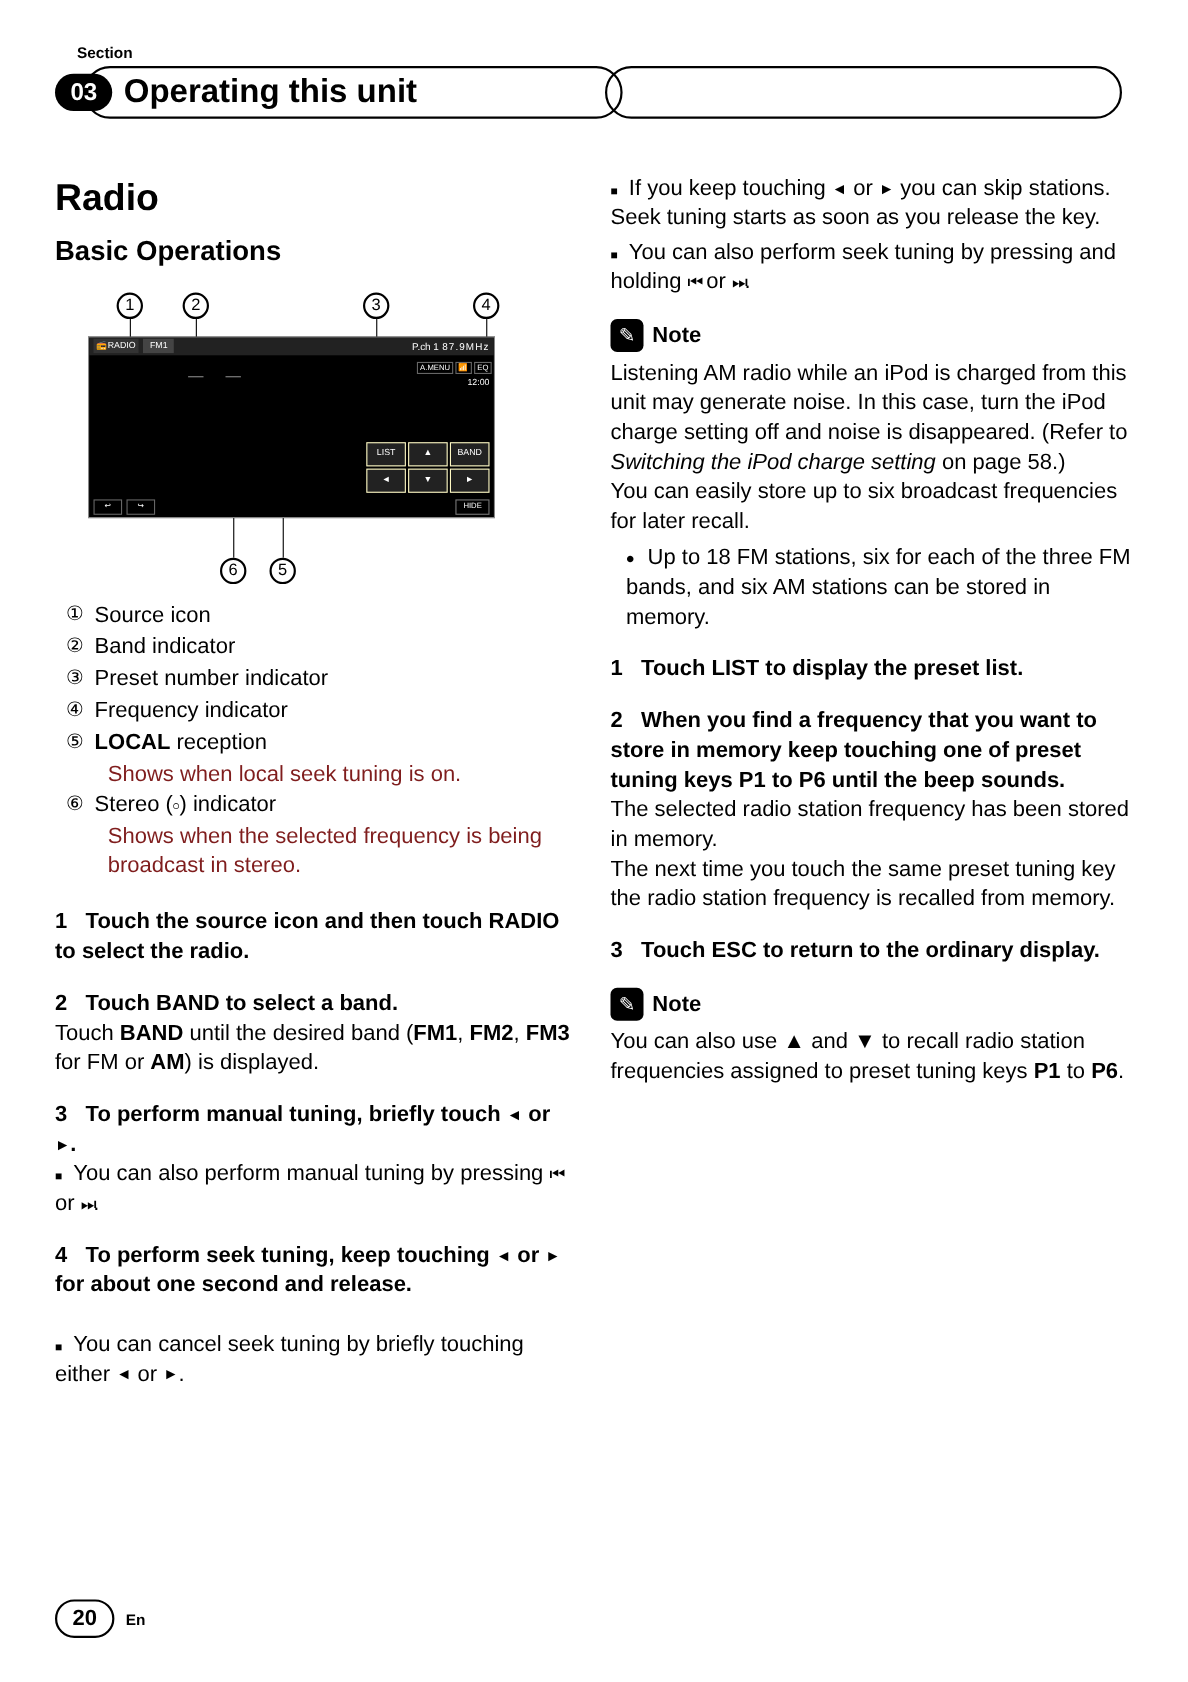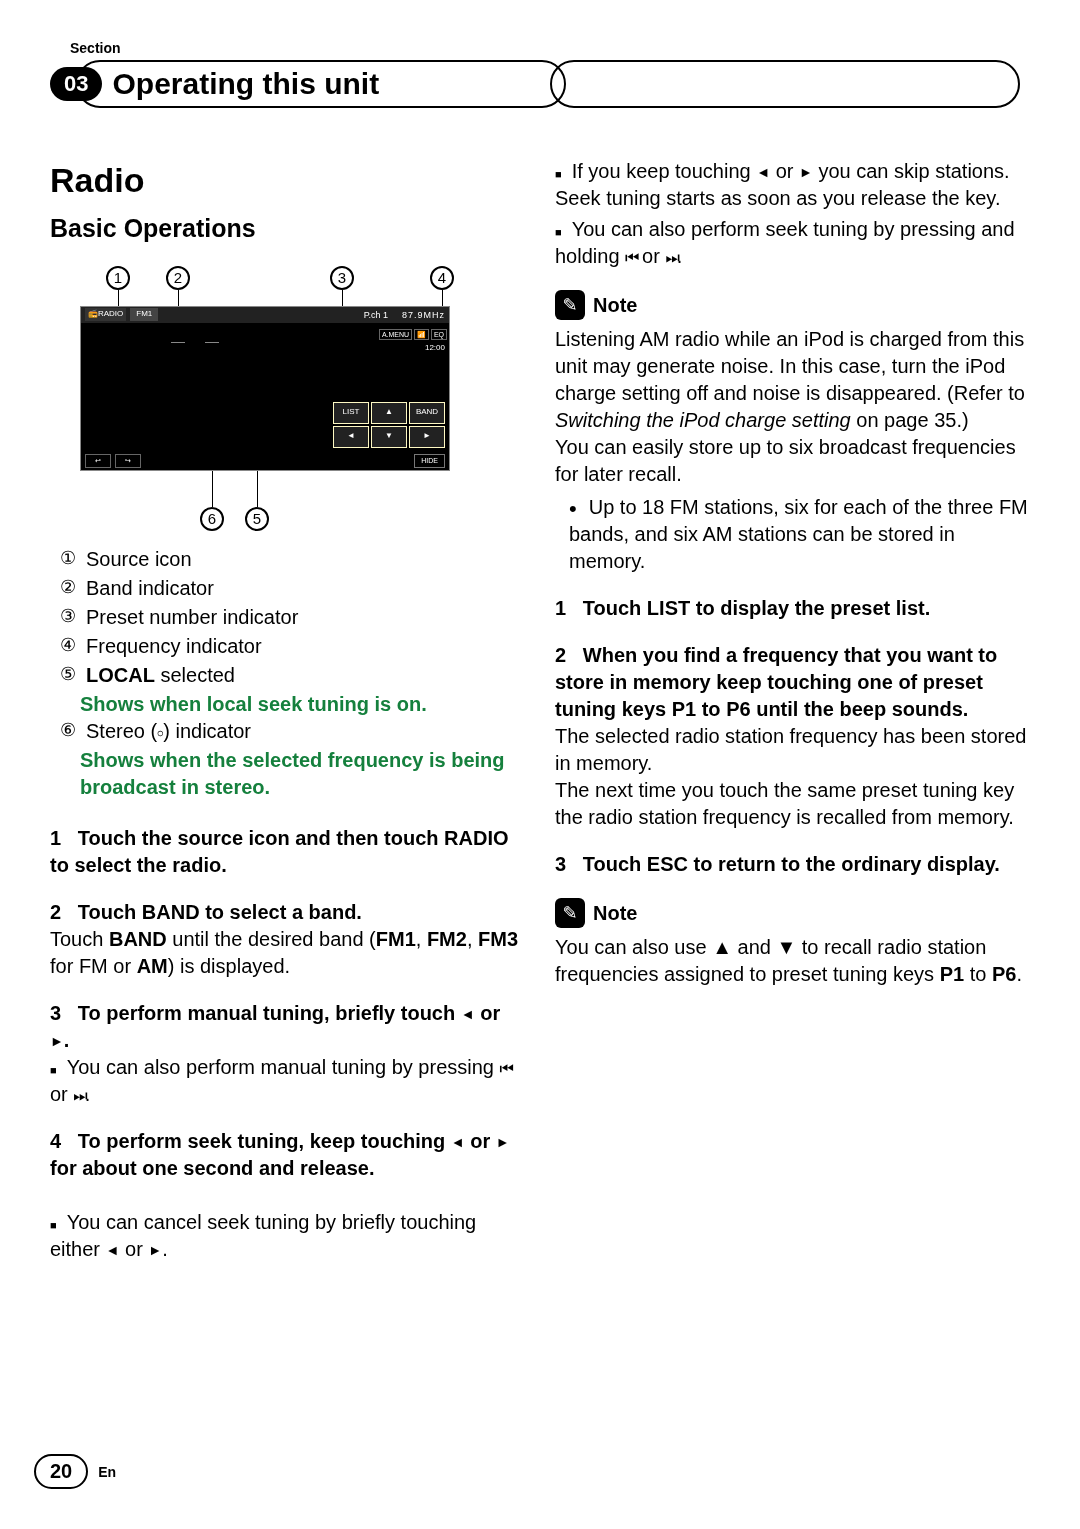--- a/index.html
+++ b/index.html
@@ -31,54 +31,54 @@
   .diagram {
     width: 400px; height: 280px; position: relative; margin-bottom: 10px;
   }
   .screen-box {
     position: absolute; top: 50px; left: 30px; width: 370px; height: 165px;
     background: #000; border: 1px solid #888;
   }
   .screen-top-bar { height: 16px; background: #222; display: flex; align-items: center; padding: 0 4px; font-size: 9px; color: #fff; }
   .radio-icon { background: #333; padding: 1px 3px; font-size: 8px; }
   .fm-tab { background: #444; padding: 1px 6px; margin-left: 4px; font-size: 8px; }
-  .top-right { margin-left: auto; display: flex; gap: 14px; align-items: center; }
+  .top-right { margin-left: auto; display: flex; gap: 3px; align-items: center; }
   .freq-label { letter-spacing: 1px; }
   .menu-row { position: absolute; top: 22px; right: 2px; display: flex; gap: 2px; font-size: 7px; color: #fff; }
   .menu-box { border: 1px solid #666; padding: 0 2px; }
   .btn-grid { position: absolute; bottom: 22px; right: 4px; display: grid; grid-template-columns: repeat(3, 36px); grid-template-rows: 22px 22px; gap: 2px; }
   .btn-cell { border: 1px solid #fef9c3; background: #222; color: #fff; font-size: 8px; display: flex; align-items: center; justify-content: center; }
   .hide-btn { position: absolute; bottom: 2px; right: 4px; border: 1px solid #777; font-size: 7px; color: #fff; padding: 1px 6px; }
   .bottom-icons { position: absolute; bottom: 2px; left: 4px; display: flex; gap: 4px; }
   .bi { border: 1px solid #666; width: 26px; height: 14px; font-size: 7px; color: #fff; display: flex; align-items: center; justify-content: center; }
   .stereo-sym { position: absolute; top: 26px; left: 90px; display: flex; gap: 20px; }
   .sym { width: 14px; height: 10px; border-bottom: 1px solid #888; }
   .callout { position: absolute; width: 24px; height: 24px; border: 2px solid #000; border-radius: 50%; background: #fff; font-size: 15px; display: flex; align-items: center; justify-content: center; }
   .c1 { top: 10px; left: 56px; } .c2 { top: 10px; left: 116px; } .c3 { top: 10px; left: 280px; } .c4 { top: 10px; left: 380px; }
   .c5 { bottom: 5px; left: 195px; } .c6 { bottom: 5px; left: 150px; }
   .leader { position: absolute; width: 1px; background: #000; }
   .l1 { top: 34px; left: 68px; height: 20px; } .l2 { top: 34px; left: 128px; height: 20px; }
   .l3 { top: 34px; left: 292px; height: 20px; } .l4 { top: 34px; left: 392px; height: 20px; }
   .l5 { bottom: 29px; left: 207px; height: 40px; } .l6 { bottom: 29px; left: 162px; height: 40px; }
   .legend { margin: 10px 0 24px 10px; }
   .legend-row { display: flex; margin-bottom: 2px; }
   .circled { width: 26px; flex-shrink: 0; font-size: 18px; }
-  .indent { margin-left: 20px; color: #15803d; font-weight: bold; }
+  .indent { margin-left: 38px; color: #7f1d1d; }
   .step { margin: 20px 0 6px 0; }
   .step-head { font-weight: bold; }
   .bullet-dot::before { content: "■"; font-size: 11px; margin-right: 10px; }
   .bullet-round::before { content: "•"; font-size: 22px; margin-right: 12px; line-height: 0.8; vertical-align: -2px; }
   .note-head { display: flex; align-items: center; gap: 8px; margin: 20px 0 6px 0; }
   .note-icon {
     width: 30px; height: 30px; background: #000; border-radius: 6px; color: #fff;
     display: flex; align-items: center; justify-content: center; font-size: 18px;
   }
   .note-label { font-weight: bold; }
   .italic { font-style: italic; }
-  .footer { position: absolute; bottom: 40px; left: 34px; display: flex; align-items: center; gap: 10px; }
+  .footer { position: absolute; bottom: 40px; left: 50px; display: flex; align-items: center; gap: 10px; }
   .page-oval { border: 2px solid #000; border-radius: 18px; padding: 4px 14px; font-weight: bold; font-size: 20px; }
   .en-label { font-weight: bold; font-size: 14px; }
   .tri { font-size: 14px; vertical-align: 1px; }
   .skipbtn { font-size: 16px; letter-spacing: -3px; }
   b { font-weight: bold; }
 </style>
 </head>
 <body>
 
 <div class="section-label">Section</div>
@@ -155,21 +155,21 @@
       <div class="legend-row">
           <span class="circled">③</span>
           <span>Preset number indicator</span>
         </div>
       <div class="legend-row">
           <span class="circled">④</span>
           <span>Frequency indicator</span>
         </div>
       <div class="legend-row">
           <span class="circled">⑤</span>
-          <span><b>LOCAL</b><span> selected</span></span>
+          <span><b>LOCAL</b><span> reception</span></span>
         </div>
       <div class="indent">Shows when local seek tuning is on.</div>
       <div class="legend-row">
           <span class="circled">⑥</span>
           <span>Stereo (𝇈) indicator</span>
         </div>
       <div class="indent">Shows when the selected frequency is being broadcast in stereo.</div>
     </div>
 
     <div class="step">
@@ -192,21 +192,21 @@
 
   <div class="col">
     <div><span class="bullet-dot"></span><span>If you keep touching </span><span class="tri">◄</span><span> or </span><span class="tri">►</span><span> you can skip stations. Seek tuning starts as soon as you release the key.</span></div>
     <div style="margin-top:4px"><span class="bullet-dot"></span><span>You can also perform seek tuning by pressing and holding </span><span class="skipbtn">⏮</span><span> or </span><span class="skipbtn">⏭</span><span>.</span></div>
 
     <div class="note-head">
       <div class="note-icon">✎</div>
       <span class="note-label">Note</span>
     </div>
     <div>
-      <span>Listening AM radio while an iPod is charged from this unit may generate noise. In this case, turn the iPod charge setting off and noise is disappeared. (Refer to </span><span class="italic">Switching the iPod charge setting</span><span> on page 35.)</span>
+      <span>Listening AM radio while an iPod is charged from this unit may generate noise. In this case, turn the iPod charge setting off and noise is disappeared. (Refer to </span><span class="italic">Switching the iPod charge setting</span><span> on page 58.)</span>
     </div>
 
     <div>You can easily store up to six broadcast frequencies for later recall.</div>
     <div style="margin:6px 0 0 14px"><span class="bullet-round"></span><span>Up to 18 FM stations, six for each of the three FM bands, and six AM stations can be stored in memory.</span></div>
 
     <div class="step">
       <span class="step-head"><span>1</span>&nbsp;&nbsp;&nbsp;<span>Touch LIST to display the preset list.</span></span>
     </div>
     <div class="step">
       <span class="step-head"><span>2</span>&nbsp;&nbsp;&nbsp;<span>When you find a frequency that you want to store in memory keep touching one of preset tuning keys P1 to P6 until the beep sounds.</span></span><br>

